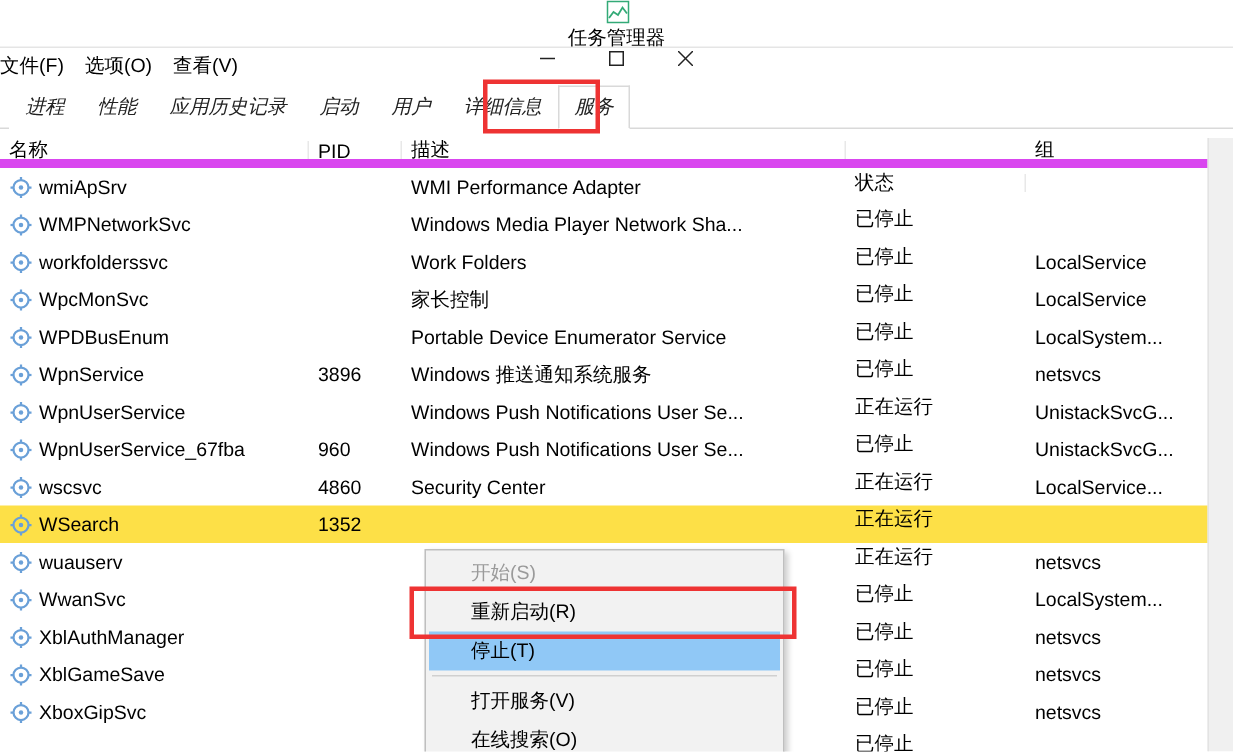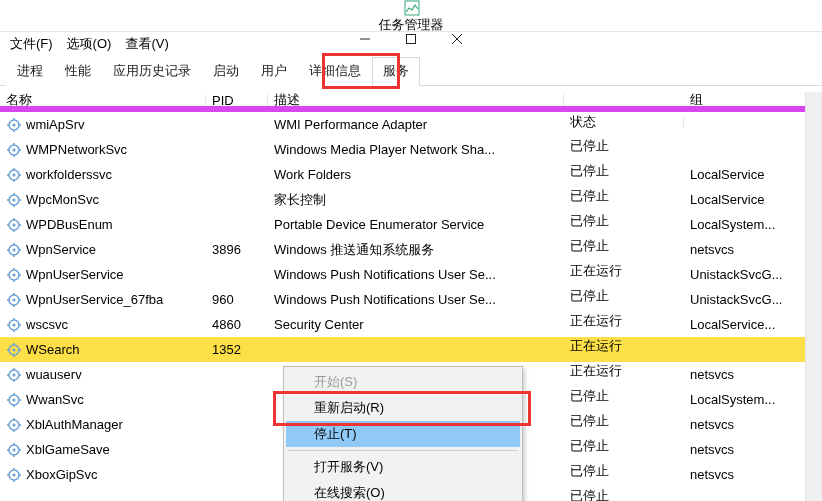--- a/index.html
+++ b/index.html
@@ -3,22 +3,22 @@
 <meta charset="utf-8">
 <style>
   * { box-sizing: border-box; margin: 0; padding: 0; font-family: "Microsoft YaHei", "Segoe UI", Tahoma, sans-serif; font-size: 13px; }
   body { width: 822px; height: 501px; background: #fff; overflow: hidden; position: relative; }
   .titlebar { height: 32px; display: flex; align-items: center; border-bottom: 1px solid #e5e5e5; flex-direction: column; }
   .titlebar .app-icon { width: 16px; height: 16px; margin: 0 6px 0 8px; display:inline-block; }
   .titlebar .title { flex: 1; font-size: 13px; color: #000; }
   .winbtns { display: flex; height: 100%; }
   .winbtn { width: 46px; display:flex; align-items:center; justify-content:center; }
   .winbtn svg { stroke:#222; stroke-width:1; fill:none; }
-  .menubar { height: 24px; display:flex; align-items:center; gap: 14px; padding: 0 10px; color:#000; }
-  .tabs { display:flex; align-items:flex-end; height: 30px; padding: 0 6px; border-bottom:1px solid #d9d9d9; gap:0; position:relative; }
+  .menubar { height: 24px; display:flex; align-items:center; gap: 14px; padding: 0 0; color:#000; }
+  .tabs { display:flex; align-items:flex-end; height: 30px; padding: 0 6px; border-bottom:1px solid #d9d9d9; gap:0; position:relative;font-style:italic; }
   .tab { padding: 4px 10px 5px; color:#222; border:1px solid transparent; position:relative; top:1px; background:#fff; }
   .tab.active { border:1px solid #d9d9d9; border-bottom:1px solid #fff; background:#fff; }
   .tab-highlight { position:absolute; border:3px solid #e33; pointer-events:none; }
   .headers { display:flex; height:26px; align-items:center; border-bottom:6px solid #d946ef; padding-top:8px; }
   .colh { color:#000; padding: 0 6px; border-right:1px solid #e8e8e8; height:100%; display:flex; align-items:center; }
   .grid { position:relative; }
   .row { display:flex; height:25px; align-items:center; }
   .row.sel { background:#fde047; }
   .cell { padding: 0 6px; white-space:nowrap; overflow:hidden; text-overflow:ellipsis; }
   .c-name { width:206px; display:flex; align-items:center; gap:4px; }

